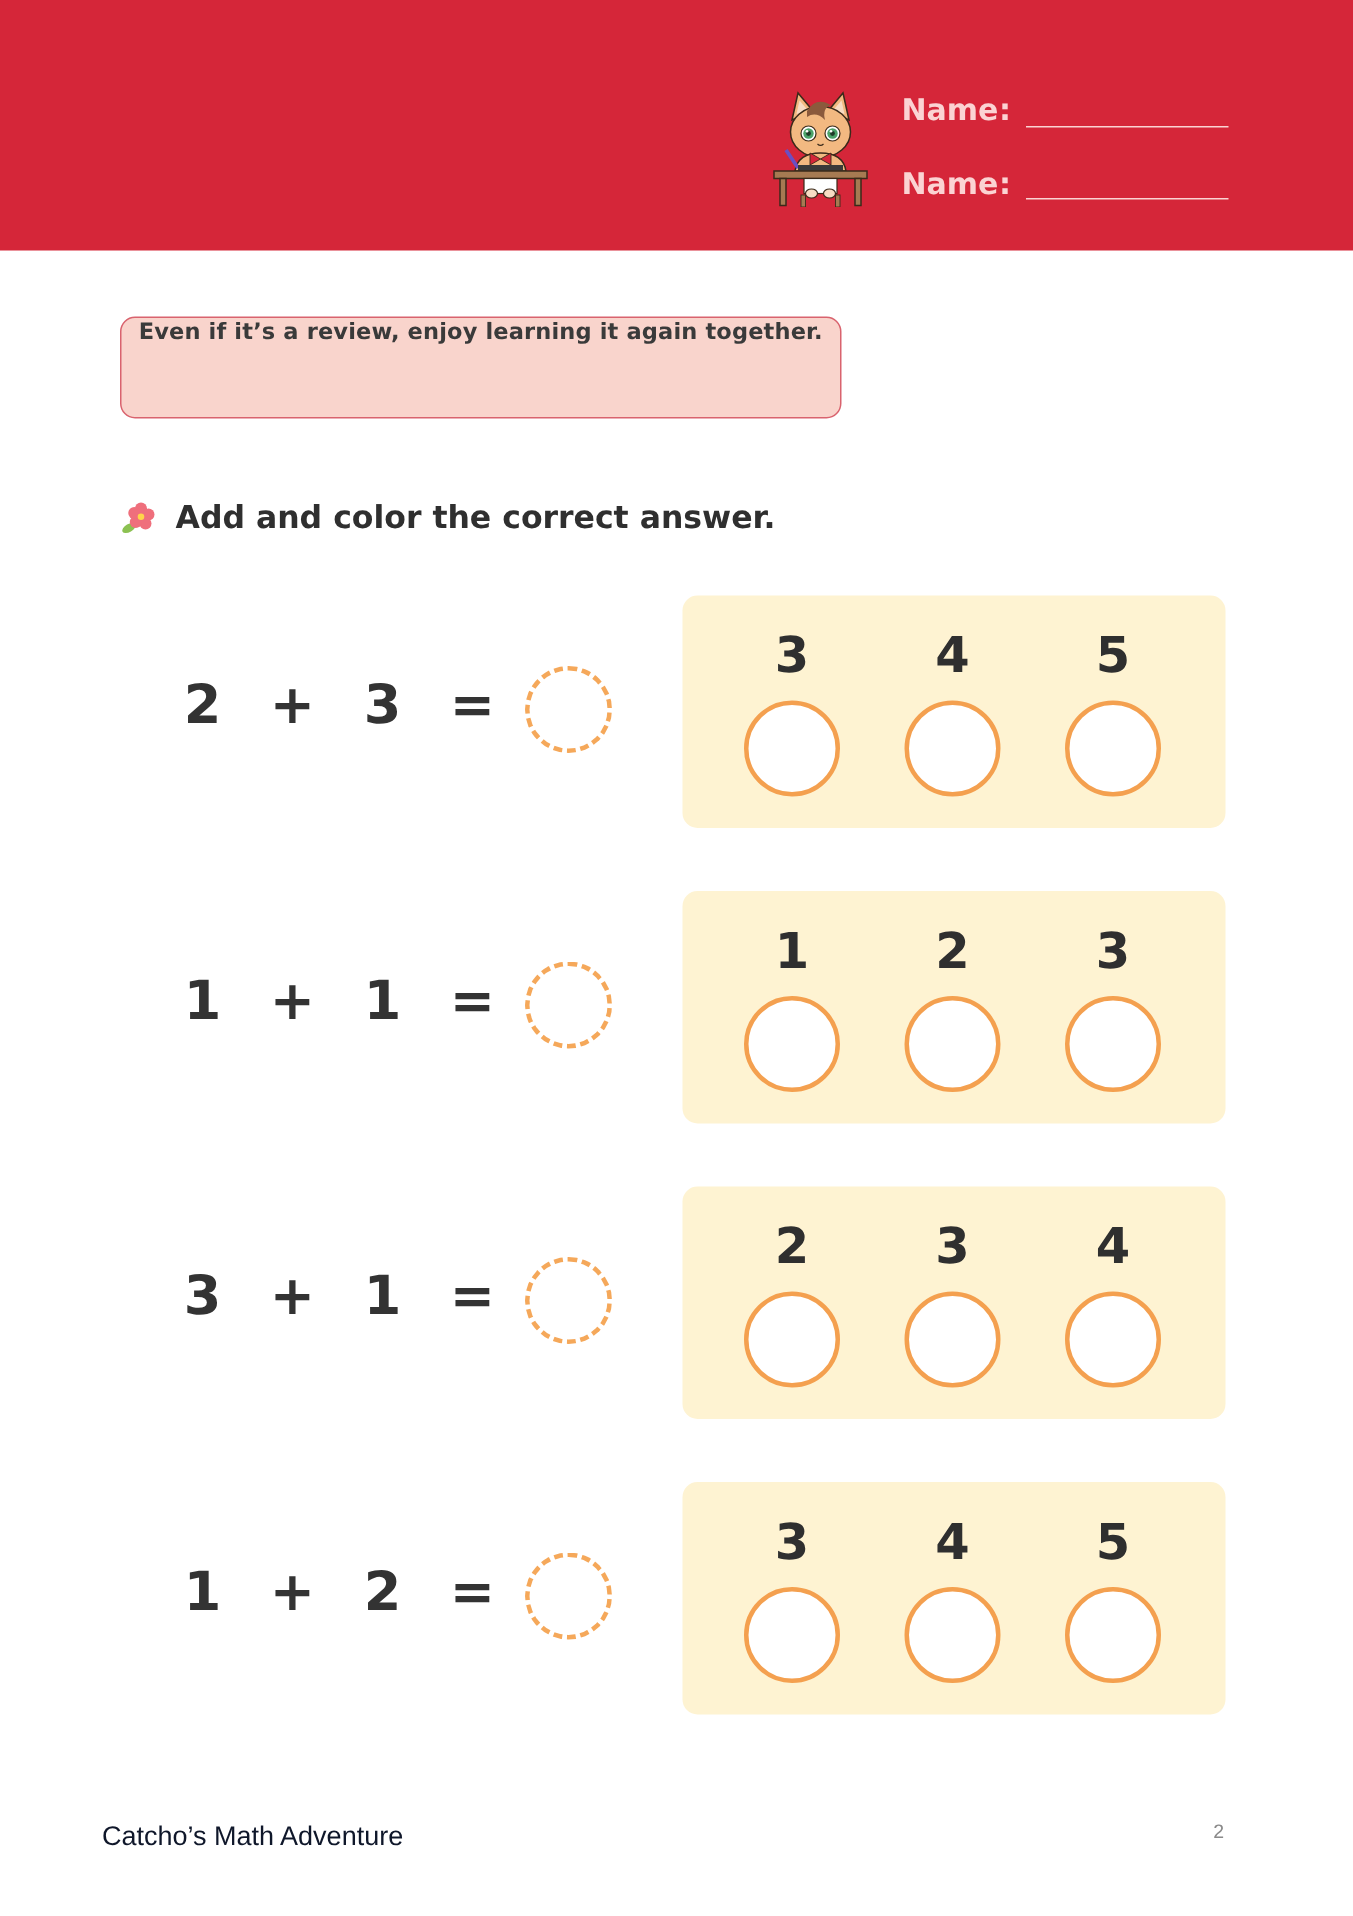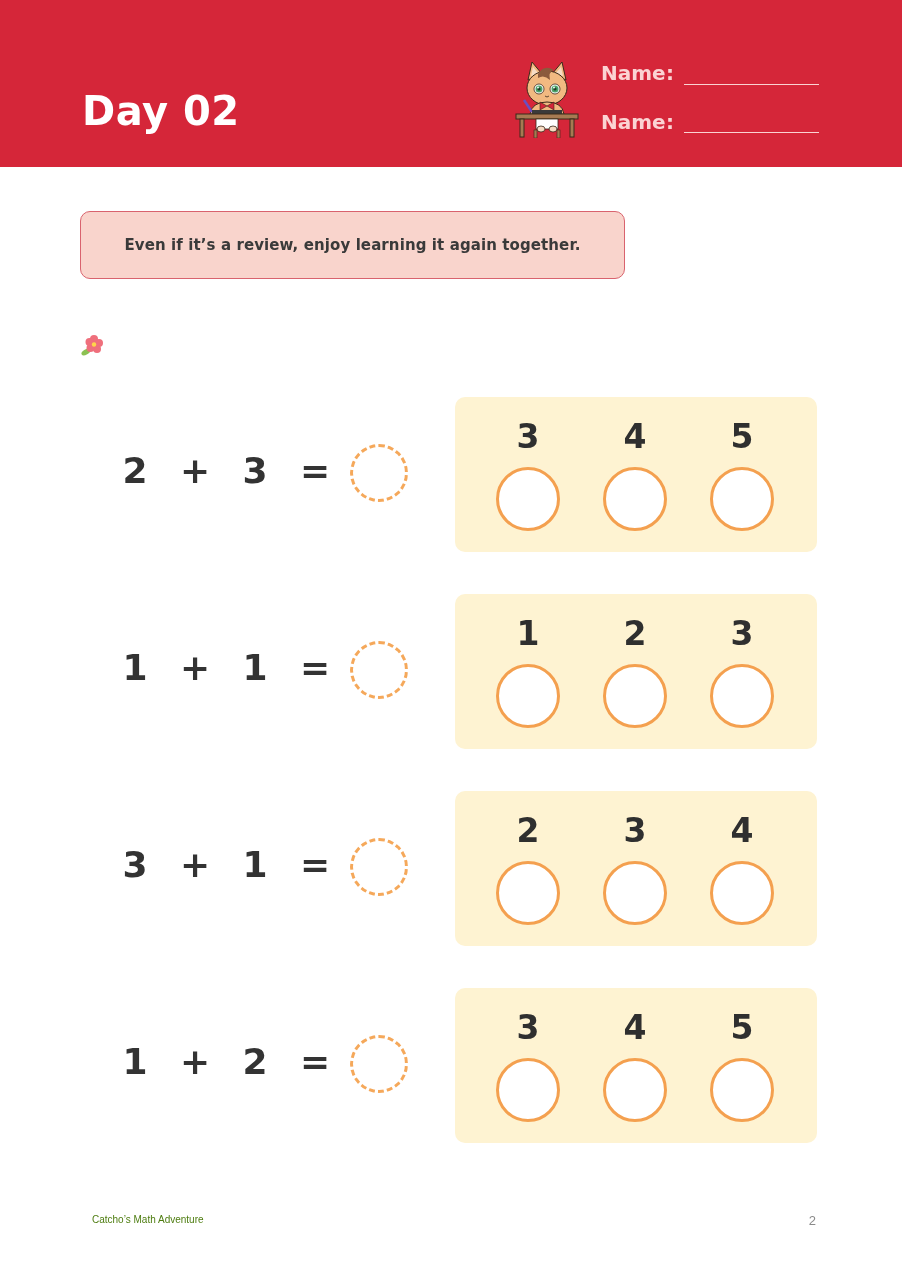--- a/index.html
+++ b/index.html
@@ -27,23 +27,23 @@
     .field-colon.name { left: 666px; top: 61px; }
     .field-colon.date { left: 666px; top: 110px; }
     .field-line {
       position: absolute; left: 684px; width: 135px; height: 0;
       border-top: 1.5px solid #fbd3d3;
     }
     .field-line.name { top: 84px; }
     .field-line.date { top: 132px; }
 
     .note-box {
-      position: absolute; left: 80px; top: 211px; width: 545px; height: 68px;
+      position: absolute; left: 80px; top: 211px; width: 481px; height: 68px;
       background: #f9d4cc; border: 1.5px solid #d9636e; border-radius: 10px;
-      display: flex; align-items: center; justify-content: center;
+      display: flex; justify-content: center;
     }
     .note-text { font-size: 15px; font-weight: bold; color: #3a3a3a; letter-spacing: 0.1px; }
 
     .instruction { position: absolute; left: 80px; top: 330px; height: 30px; display: flex; align-items: center; }
     .flower-icon { width: 24px; height: 24px; margin-right: 13px; }
     .instruction-text { font-size: 21px; font-weight: bold; color: #2f2f2f; }
 
     .row { position: absolute; left: 0; width: 902px; height: 155px; }
     .eq-token {
       position: absolute; top: 54px; width: 40px; text-align: center;
@@ -65,33 +65,32 @@
     .option-num {
       position: absolute; top: 20px; left: 0; width: 66px; text-align: center;
       font-size: 33px; font-weight: bold; color: #2f2f2f; line-height: 40px;
     }
     .option-circle {
       position: absolute; top: 70px; left: 1px; width: 64px; height: 64px;
       background: #ffffff; border: 3.5px solid #f4a04f; border-radius: 50%;
     }
 
     .footer-title {
-      position: absolute; left: 92px; top: 1214px; font-family: "Liberation Sans", sans-serif;
-      font-size: 10px; color: #4d7c0f;
+      position: absolute; left: 68px; top: 1214px; font-family: "Liberation Sans", sans-serif;
+      font-size: 18px; color: #0f172a;
     }
     .footer-page {
       position: absolute; right: 86px; top: 1213px; font-family: "Liberation Sans", sans-serif;
       font-size: 13px; color: #8a8a8a;
     }
   </style>
 </head>
 <body>
 
 <div class="header">
-  <div class="day-title">Day 02</div>
 
   <svg class="mascot" viewBox="0 0 66 80">
 
     <polygon points="14,22 18,4 28,16" fill="#f2b981" stroke="#3a2a1a" stroke-width="1"></polygon>
     <polygon points="52,22 48,4 38,16" fill="#f2b981" stroke="#3a2a1a" stroke-width="1"></polygon>
     <polygon points="17,18 19,9 25,16" fill="#f7dcc4"></polygon>
     <polygon points="49,18 47,9 41,16" fill="#f7dcc4"></polygon>
 
     <ellipse cx="33" cy="30" rx="20" ry="17" fill="#f2b981" stroke="#3a2a1a" stroke-width="1"></ellipse>
 
@@ -145,20 +144,21 @@
 <div class="instruction">
   <svg class="flower-icon" viewBox="0 0 24 24">
     <ellipse cx="6" cy="19" rx="5" ry="2.6" transform="rotate(-30 6 19)" fill="#8cc152"></ellipse>
     <circle cx="14" cy="6" r="4" fill="#ef6f7c"></circle>
     <circle cx="19" cy="10" r="4" fill="#ef6f7c"></circle>
     <circle cx="17" cy="16" r="4" fill="#ef6f7c"></circle>
     <circle cx="10.5" cy="15" r="4" fill="#ef6f7c"></circle>
     <circle cx="9.5" cy="9" r="4" fill="#ef6f7c"></circle>
     <circle cx="14" cy="11.5" r="2.2" fill="#ffd54a"></circle>
   </svg>
+  <span class="instruction-text">Add and color the correct answer.</span>
 </div>
 
 <div class="row" style="top:397px;">
   <span class="eq-token eq-a">2</span>
   <span class="eq-token eq-op">+</span>
   <span class="eq-token eq-b">3</span>
   <span class="eq-token eq-eq">=</span>
   <div class="answer-blank"></div>
   <div class="options-panel">
     <div class="option" style="left:40px;">

